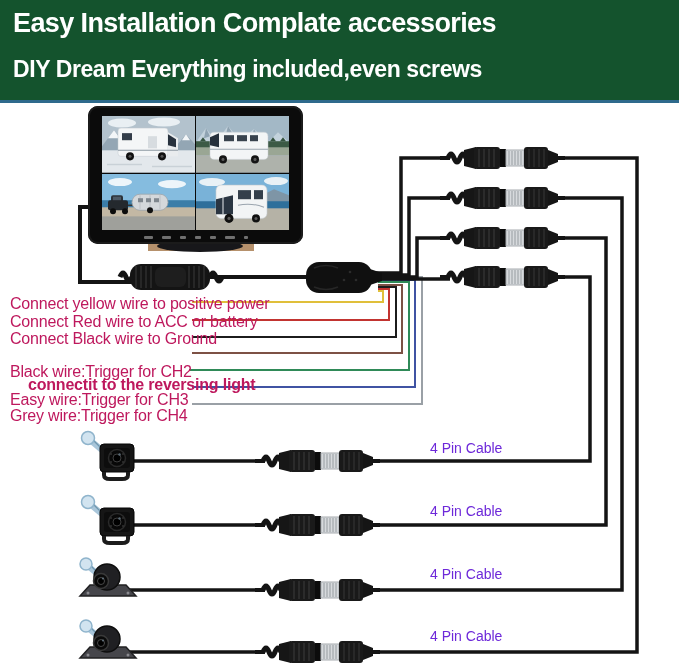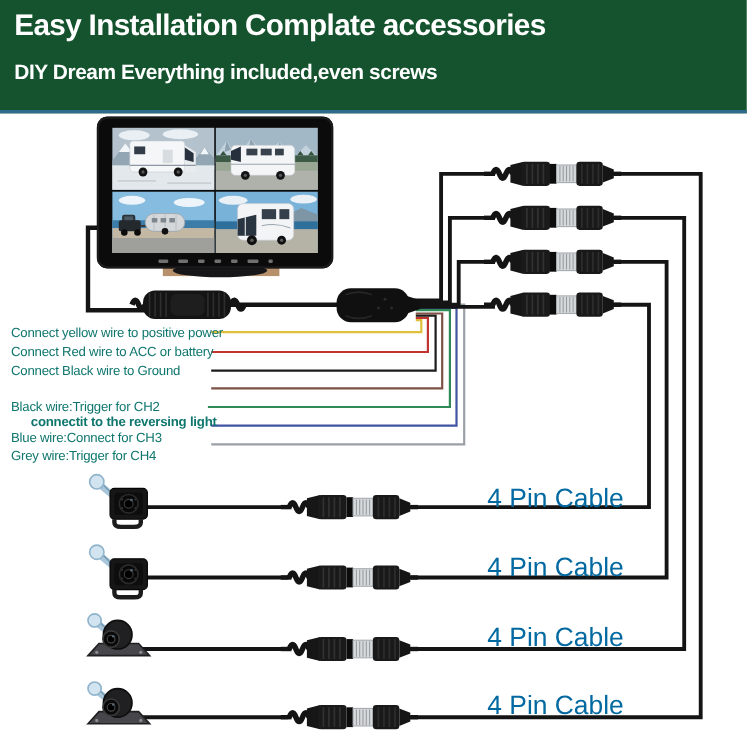--- a/index.html
+++ b/index.html
@@ -3,42 +3,42 @@
 <meta charset="utf-8">
 <style>
   html,body{margin:0;padding:0;background:#fff;}
   .page{position:relative;width:679px;height:668px;background:#ffffff;overflow:hidden;
         font-family:"Liberation Sans",sans-serif;}
   
   .header{position:absolute;left:0;top:0;width:679px;height:100px;background:#14532d;
           border-bottom:3px solid #2e6a8c;color:#ffffff;z-index:5;}
   .hdr-title{position:absolute;left:13px;top:8px;font-size:27px;font-weight:800;
              letter-spacing:-0.6px;white-space:nowrap;}
-  .hdr-sub{position:absolute;left:13px;top:56px;font-size:19px;font-weight:700;
+  .hdr-sub{position:absolute;left:13px;top:56px;font-size:23px;font-weight:700;
            letter-spacing:-0.4px;white-space:nowrap;}
   
   .tan{position:absolute;left:148px;top:236px;width:106px;height:15px;background:#b6916c;z-index:0;}
   .stand-neck{position:absolute;left:181px;top:234px;width:38px;height:10px;background:#1d1d20;z-index:2;}
   .stand-base{position:absolute;left:157px;top:240px;width:86px;height:12px;background:#17171a;
               border-radius:50%;z-index:2;}
   .monitor{position:absolute;left:88px;top:106px;width:215px;height:138px;background:#0b0b0b;
            border-radius:10px;box-shadow:inset 0 0 0 2px #1b1b1b;z-index:3;}
   .screen{position:absolute;left:14px;top:10px;width:187px;height:114px;background:#0a0a0a;
           display:grid;grid-template-columns:1fr 1fr;grid-template-rows:1fr 1fr;gap:1px;}
   .screen svg{width:100%;height:100%;display:block;}
   .btnbar{position:absolute;left:40px;right:40px;bottom:2px;height:10px;display:flex;
           justify-content:center;align-items:center;gap:9px;}
   .dash{height:3px;background:#707070;border-radius:1px;}
   
   .wiring{position:absolute;left:0;top:0;z-index:1;}
   
-  .wire-label{position:absolute;left:10px;font-size:12px;letter-spacing:-0.2px;color:#0f766e;
+  .wire-label{position:absolute;left:10px;font-size:16px;letter-spacing:-0.2px;color:#be185d;
               white-space:nowrap;z-index:4;font-weight:400;}
   .wire-label.indent{left:28px;font-weight:bold;}
-  .cable-label{position:absolute;left:443px;font-size:24px;color:#0369a1;white-space:nowrap;
+  .cable-label{position:absolute;left:430px;font-size:14px;color:#6d28d9;white-space:nowrap;
                z-index:4;}
 </style>
 </head>
 <body>
 
 <div class="page">
 
   <div class="header">
     <div class="hdr-title">Easy Installation Complate accessories</div>
     <div class="hdr-sub">DIY Dream Everything included,even screws</div>
@@ -250,21 +250,21 @@
       <span class="dash" style="width:10px"></span>
       <span class="dash" style="width:4px"></span>
     </div>
   </div>
 
   <div class="wire-label" style="top:295px">Connect yellow wire to positive power</div>
   <div class="wire-label" style="top:330px">Connect Black wire to Ground</div>
   <div class="wire-label" style="top:313px">Connect Red wire to ACC or battery</div>
   <div class="wire-label" style="top:363px">Black wire:Trigger for CH2</div>
   <div class="wire-label indent" style="top:376px">connectit to the reversing light</div>
-  <div class="wire-label" style="top:391px">Blue wire:Connect for CH3</div>
+  <div class="wire-label" style="top:391px">Easy wire:Trigger for CH3</div>
   <div class="wire-label" style="top:407px">Grey wire:Trigger for CH4</div>
 
   <div class="cable-label" style="top:440px">4 Pin Cable</div>
   <div class="cable-label" style="top:503px">4 Pin Cable</div>
   <div class="cable-label" style="top:566px">4 Pin Cable</div>
   <div class="cable-label" style="top:628px">4 Pin Cable</div>
 
 </div>
 
 </body></html>

